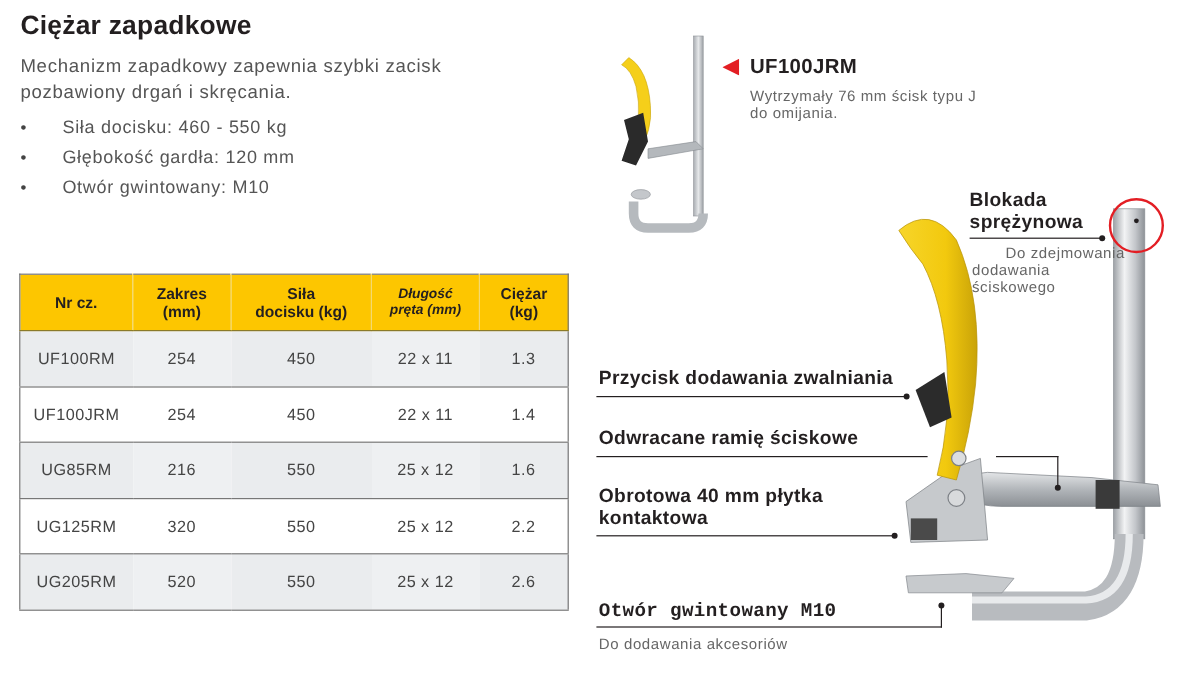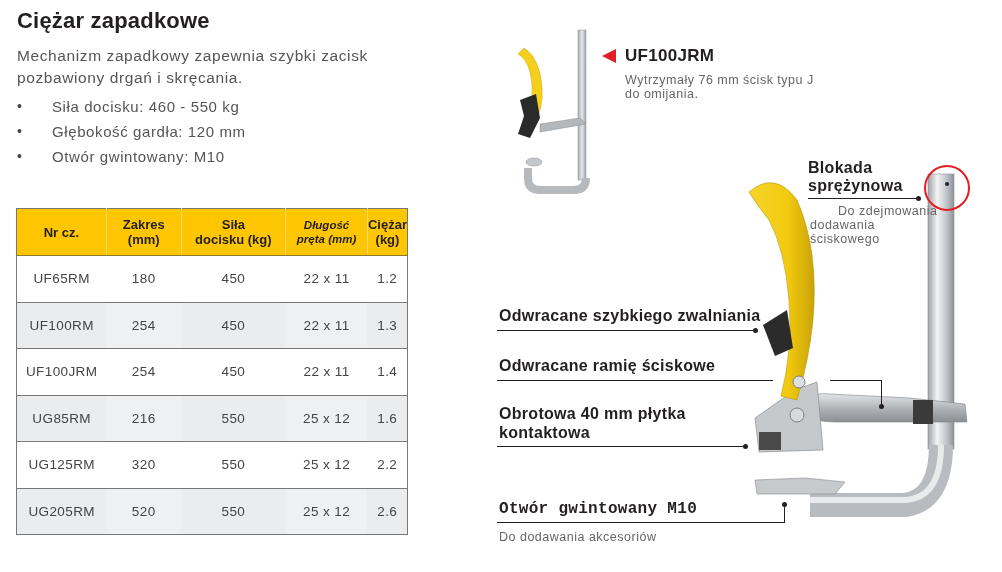--- a/index.html
+++ b/index.html
@@ -5,21 +5,21 @@
   * { box-sizing: border-box; margin: 0; padding: 0; }
   html, body { width: 1002px; height: 572px; background: #ffffff; overflow: hidden; }
   body { position: relative; font-family: "Liberation Sans", sans-serif; color: #222; }
 
   .title { position: absolute; left: 17px; top: 8px; font-size: 22px; font-weight: bold; color: #231f20; letter-spacing: 0.2px; }
   .intro { position: absolute; left: 17px; top: 45px; width: 420px; font-size: 15.5px; line-height: 22px; color: #555; letter-spacing: 0.6px; }
   .bullets { position: absolute; left: 17px; top: 94px; list-style: none; }
   .bullets li { font-size: 15px; line-height: 25px; color: #555; letter-spacing: 0.6px; display: flex; }
   .bullets .dot { width: 35px; color: #444; font-size: 14px; }
 
-  table.spec { position: absolute; left: 16px; top: 208px; width: 392px; border-collapse: collapse; border: 1px solid #777; }
+  table.spec { position: absolute; left: 16px; top: 228px; width: 458px; border-collapse: collapse; border: 1px solid #777; }
   table.spec th { background: #fdc600; color: #231f20; font-weight: bold; font-size: 13px; line-height: 15px; text-align: center; height: 47px; border-right: 1px solid #f4d970; border-bottom: 1px solid #8a7a2a; }
   table.spec th.small { font-size: 11.5px; line-height: 14px; font-style: italic; }
   table.spec th:last-child { border-right: none; }
   table.spec td { font-size: 13.5px; color: #444; text-align: center; height: 46.5px; border-bottom: 1px solid #777; letter-spacing: 0.4px; }
   table.spec tr.alt td { background: #eef0f2; }
   table.spec tr.alt td:nth-child(odd) { background: #eaecee; }
   table.spec td.c0 { width: 94px; }
   table.spec td.c1 { width: 82px; }
   table.spec td.c2 { width: 117px; }
   table.spec td.c3 { width: 90px; }
@@ -56,27 +56,20 @@
   <thead>
     <tr>
       <th><span>Nr cz.</span></th>
       <th><span>Zakres</span><br><span>(mm)</span></th>
       <th><span>Siła</span><br><span>docisku (kg)</span></th>
       <th class="small"><span>Długość</span><br><span>pręta (mm)</span></th>
       <th><span>Ciężar</span><br><span>(kg)</span></th>
     </tr>
   </thead>
   <tbody>
-    <tr>
-      <td class="c0">UF65RM</td>
-      <td class="c1">180</td>
-      <td class="c2">450</td>
-      <td class="c3">22  x 11</td>
-      <td>1.2</td>
-    </tr>
     <tr class="alt">
       <td class="c0">UF100RM</td>
       <td class="c1">254</td>
       <td class="c2">450</td>
       <td class="c3">22  x 11</td>
       <td>1.3</td>
     </tr>
     <tr>
       <td class="c0">UF100JRM</td>
       <td class="c1">254</td>
@@ -175,21 +168,21 @@
 </svg>
 
 <div class="callout-title" style="left:808px; top:158px;">Blokada</div>
 <div class="callout-title" style="left:808px; top:176px;">sprężynowa</div>
 <div class="leader" style="left:808px; top:198px; width:110px; height:1px;"></div>
 <div class="leader-dot" style="left:916px; top:196px;"></div>
 <div class="callout-desc" style="left:810px; top:204px;margin-left:28px;">Do zdejmowania</div>
 <div class="callout-desc" style="left:810px; top:218px;">dodawania</div>
 <div class="callout-desc" style="left:810px; top:232px;">ściskowego</div>
 
-<div class="callout-title" style="left:499px; top:306px;">Odwracane szybkiego zwalniania</div>
+<div class="callout-title" style="left:499px; top:306px;">Przycisk dodawania zwalniania</div>
 <div class="leader" style="left:497px; top:330px; width:258px; height:1px;"></div>
 <div class="leader-dot" style="left:753px; top:328px;"></div>
 
 <div class="callout-title" style="left:499px; top:356px;">Odwracane ramię ściskowe</div>
 <div class="leader" style="left:497px; top:380px; width:276px; height:1px;"></div>
 <div class="leader" style="left:830px; top:380px; width:52px; height:1px;"></div>
 <div class="leader" style="left:881px; top:380px; width:1px; height:26px;"></div>
 <div class="leader-dot" style="left:879px; top:404px;"></div>
 
 <div class="callout-title" style="left:499px; top:404px;">Obrotowa 40 mm płytka</div>

